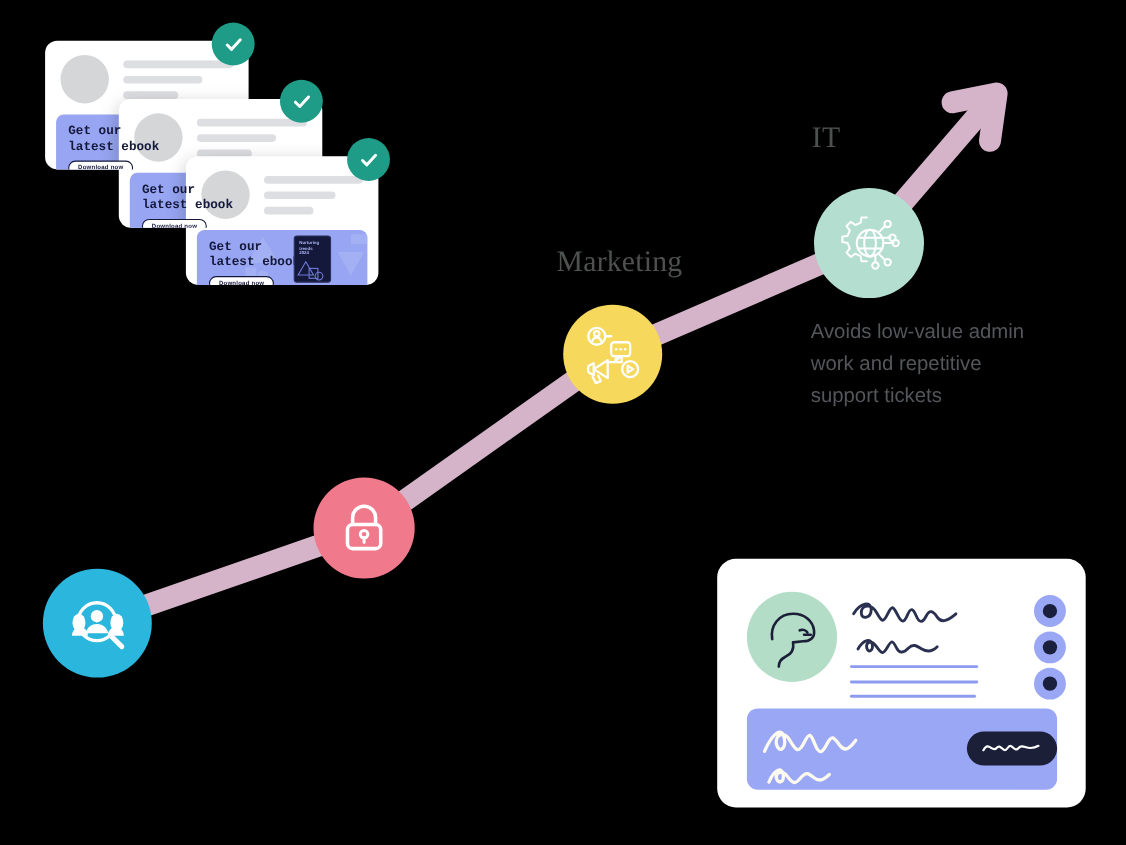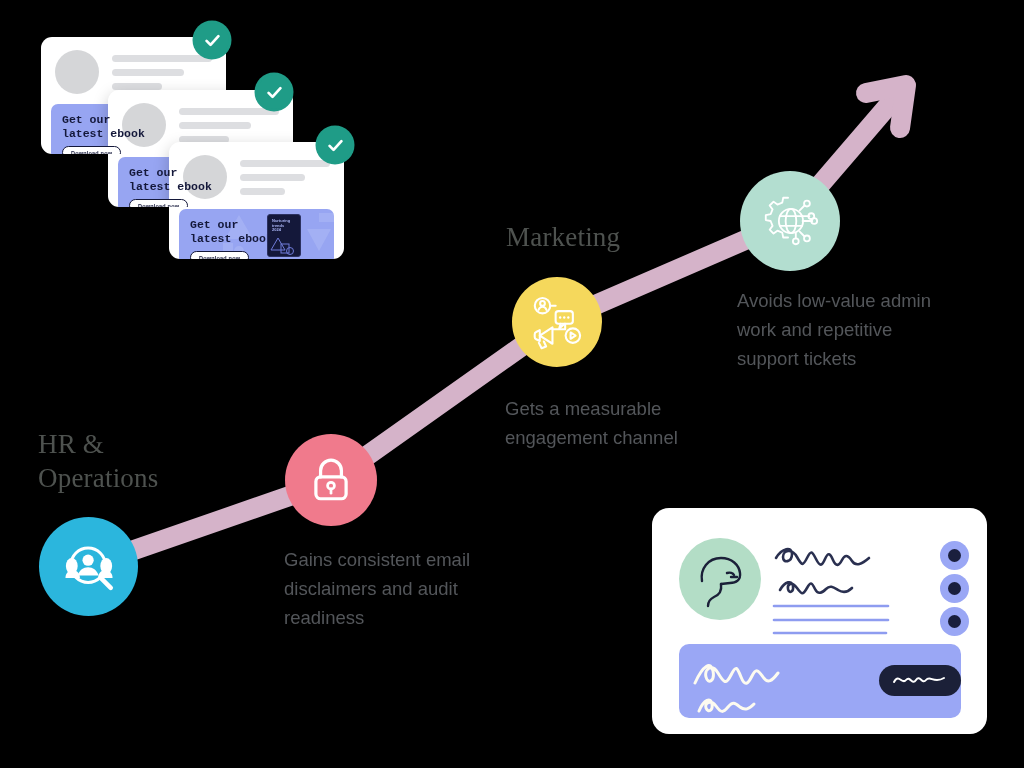--- a/index.html
+++ b/index.html
@@ -158,22 +158,20 @@
         </svg>
       </div>
     </div>
   </div>
   <div class="check-badge" style="left:318px;top:128px;width:34px;height:34px;">
     <svg width="19" height="19" viewBox="0 0 24 24">
       <path d="M4.5 12.5 L9.5 17.5 L19.5 6.5" fill="none" stroke="#fff" stroke-width="3.4" stroke-linecap="round" stroke-linejoin="round"></path>
     </svg>
   </div>
 
-  <div class="serif-head" style="left:38px;top:427px;width:230px;">HR &amp;
-Operations</div>
   <div class="node" style="left:39px;top:517px;width:99px;height:99px;background:#2bb6dd;">
     <svg width="58" height="58" viewBox="0 0 64 64">
       <g fill="#fff">
         <ellipse cx="13" cy="31" rx="6.5" ry="9"></ellipse>
         <ellipse cx="51" cy="31" rx="6.5" ry="9"></ellipse>
         <path d="M6 44c0-6 5-9 8-9s8 3 8 9z"></path>
         <path d="M42 44c0-6 5-9 8-9s8 3 8 9z"></path>
       </g>
       <circle cx="31" cy="30" r="19" fill="none" stroke="#fff" stroke-width="3.3"></circle>
       <circle cx="31" cy="24.5" r="6.2" fill="#fff"></circle>
@@ -183,23 +181,20 @@
   </div>
 
   <div class="node" style="left:285px;top:434px;width:92px;height:92px;background:#f07a8c;">
     <svg width="50" height="50" viewBox="0 0 48 48">
       <path d="M14 21v-6a10 10 0 0 1 20 0v6" fill="none" stroke="#fff" stroke-width="3.1" stroke-linecap="round"></path>
       <rect x="9.5" y="21" width="29" height="21" rx="4.5" fill="none" stroke="#fff" stroke-width="3.1"></rect>
       <circle cx="24" cy="29.5" r="3.3" fill="none" stroke="#fff" stroke-width="2.6"></circle>
       <path d="M24 32.4v4.2" stroke="#fff" stroke-width="2.6" stroke-linecap="round"></path>
     </svg>
   </div>
-  <div class="body-cap" style="left:284px;top:545px;width:285px;">Gains consistent email
-disclaimers and audit
-readiness</div>
 
   <div class="serif-head" style="left:506px;top:220px;width:250px;">Marketing</div>
   <div class="node" style="left:512px;top:277px;width:90px;height:90px;background:#f5d85c;">
     <svg width="58" height="58" viewBox="0 0 64 64">
       <g fill="none" stroke="#fff" stroke-width="2.3" stroke-linecap="round" stroke-linejoin="round">
         <circle cx="16" cy="14" r="8.5"></circle>
         <circle cx="16" cy="11.5" r="2.6"></circle>
         <path d="M11.6 18.6c1-2.3 2.6-3.4 4.4-3.4s3.4 1.1 4.4 3.4"></path>
         <path d="M24.5 14h6"></path>
         <rect x="30.5" y="20" width="19" height="14" rx="3"></rect>
@@ -210,23 +205,22 @@
         <path d="M13 47l14-9v18z"></path>
         <path d="M9 43l4-2v12l-4-2a2.6 2.6 0 0 1-1.6-2.4v-3.2A2.6 2.6 0 0 1 9 43z"></path>
         <path d="M12 55l3 6 5-2-2.5-5.5"></path>
         <circle cx="49.5" cy="47" r="8"></circle>
         <path d="M47 43.5l5.5 3.5-5.5 3.5z"></path>
         <path d="M27 40h14"></path>
         <path d="M41 40v-6"></path>
       </g>
     </svg>
   </div>
-  <div class="body-cap" style="left:505px;top:394px;width:290px;">Gets a measurable
-engagement channel</div>
-
+
+  <div class="serif-head" style="left:738px;top:108px;width:200px;">IT</div>
   <div class="node" style="left:740px;top:171px;width:100px;height:100px;background:#b3ded0;">
     <svg width="62" height="62" viewBox="0 0 64 64">
       <g fill="none" stroke="#fff" stroke-width="1.9" stroke-linecap="round" stroke-linejoin="round">
         <path d="M30 8h-5l-1 5-5 2-4-3-4 4 3 4-2 5-5 1v5l5 1 2 5-3 4 4 4 4-3 5 2 1 5h5"></path>
         <circle cx="33" cy="32" r="12.5"></circle>
         <ellipse cx="33" cy="32" rx="5.5" ry="12.5"></ellipse>
         <path d="M21.5 27h23M21.5 37h23"></path>
         <path d="M45 27h7"></path>
           <circle cx="54" cy="27" r="3"></circle>
         <path d="M45 32h10"></path>

